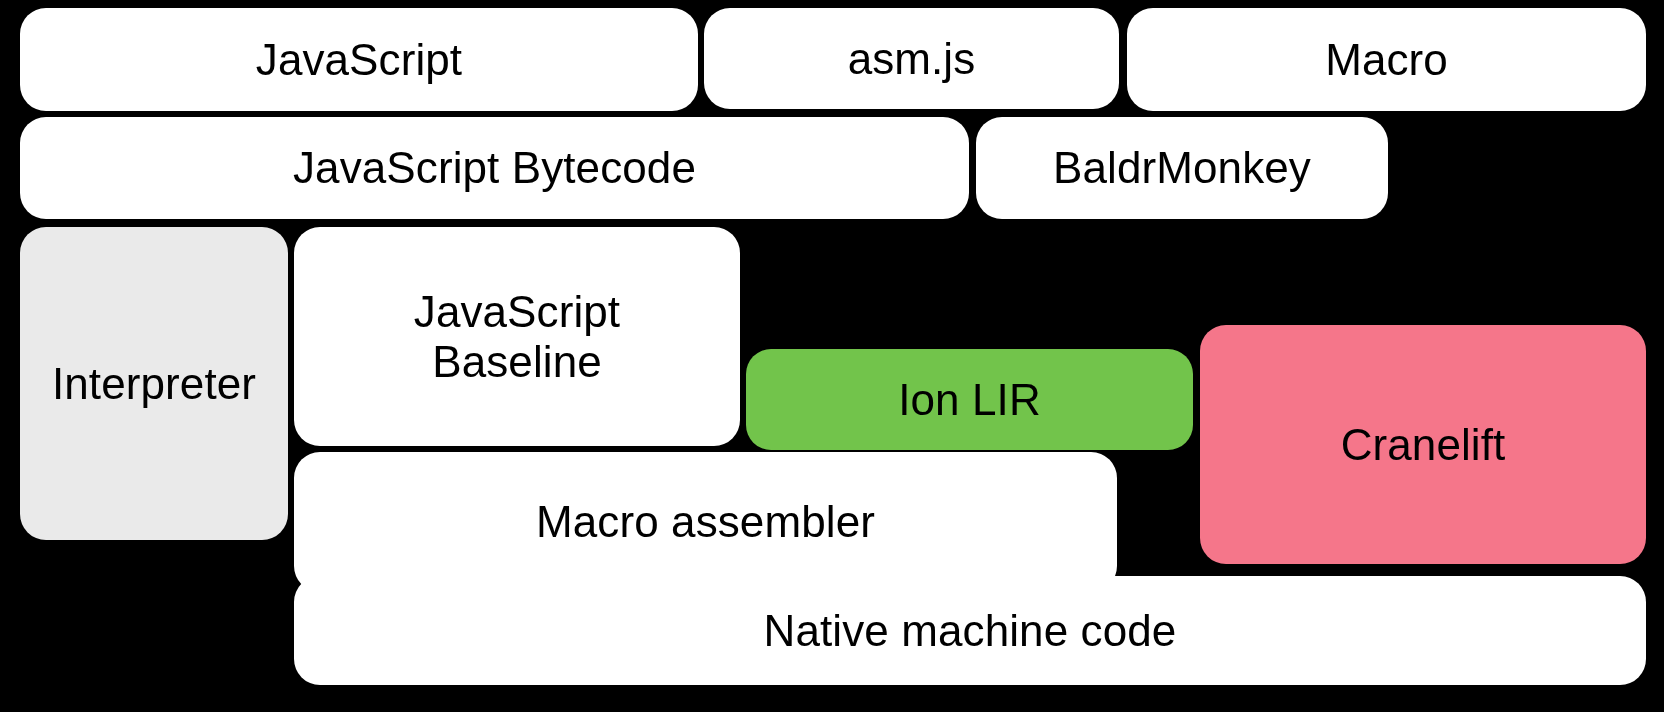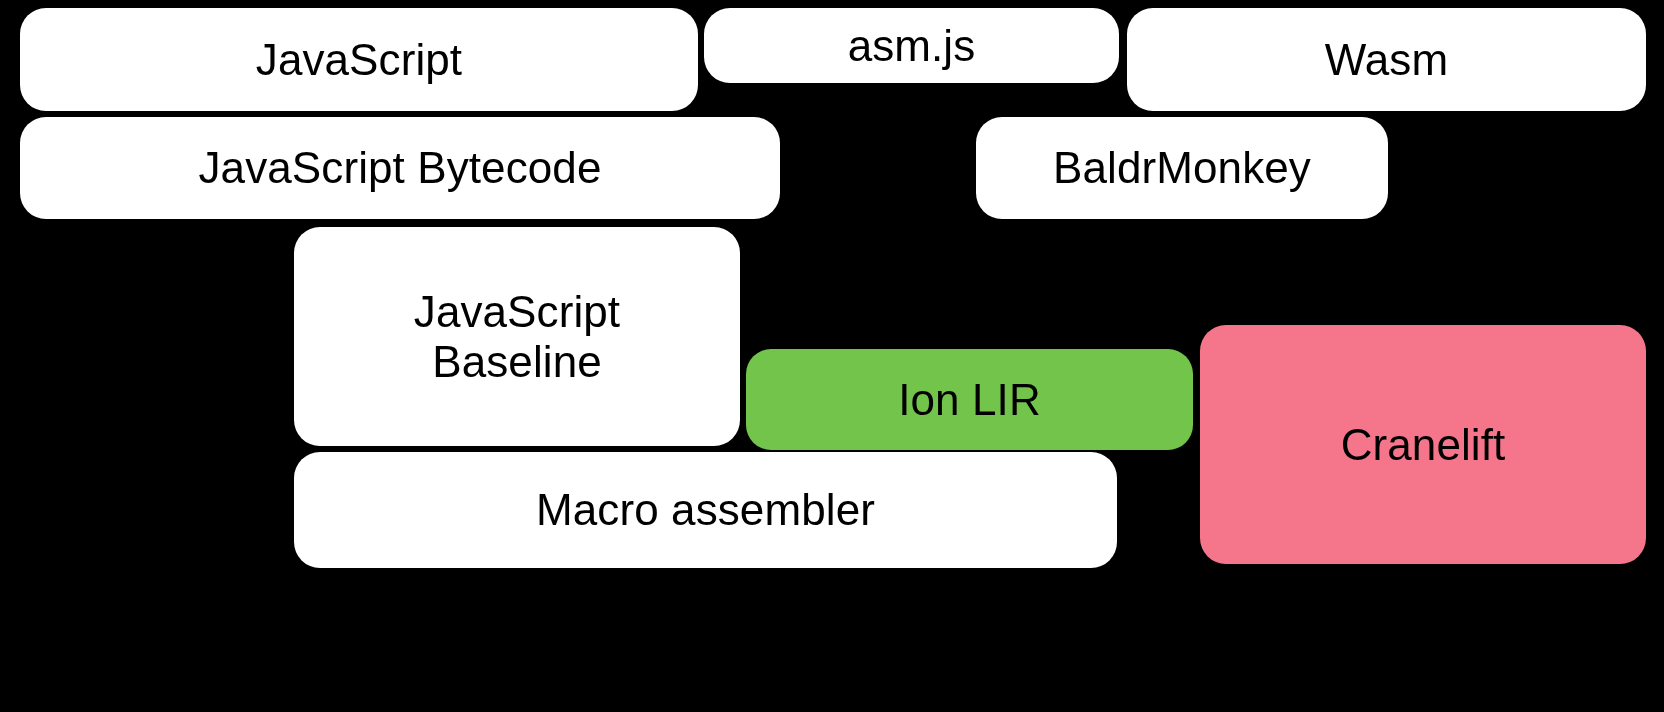--- a/index.html
+++ b/index.html
@@ -32,58 +32,60 @@
     padding: 10px 10px;
     user-select: none;
   }
   .fill-white { background: #FFFFFF; }
   .fill-gray  { background: #EAEAEA; }
   .fill-green { background: #72C44B; }
   .fill-pink  { background: #F5768A; }
 
   
   #n-javascript      { left: 20px;   top: 8px;   width: 678px;  height: 103px; }
-  #n-asmjs           { left: 704px;  top: 8px;   width: 415px;  height: 75px; }
+  #n-asmjs           { left: 704px;  top: 8px;   width: 415px;  height: 101px; }
   #n-wasm            { left: 1127px; top: 8px;   width: 519px;  height: 103px; }
 
   
-  #n-js-bytecode     { left: 20px;   top: 117px; width: 760px;  height: 102px; }
+  #n-js-bytecode     { left: 20px;   top: 117px; width: 949px;  height: 102px; }
   #n-baldrmonkey     { left: 976px;  top: 117px; width: 412px;  height: 102px; }
 
   
   #n-interpreter     { left: 20px;   top: 227px; width: 268px;  height: 313px; }
   #n-js-baseline     { left: 294px;  top: 227px; width: 446px;  height: 219px; }
   #n-ion-mir         { left: 746px;  top: 227px; width: 447px;  height: 117px; }
   #n-ion-lir         { left: 746px;  top: 349px; width: 447px;  height: 101px; border-radius: 25px; }
   #n-cranelift       { left: 1200px; top: 325px; width: 446px;  height: 239px; }
-  #n-macro-assembler { left: 294px;  top: 452px; width: 823px;  height: 116px; }
+  #n-macro-assembler { left: 294px;  top: 452px; width: 823px;  height: 140px; }
 
   
   #n-native-code     { left: 294px;  top: 576px; width: 1352px; height: 109px; }
 </style>
 </head>
 <body>
 
 <div id="diagram">
 
   <div class="node fill-white" id="n-javascript">JavaScript</div>
 
   <div class="node fill-white" id="n-asmjs">asm.js</div>
 
-  <div class="node fill-white" id="n-wasm">Wasm</div>
+  <div class="node fill-white" id="n-wasm">Macro</div>
 
   <div class="node fill-white" id="n-js-bytecode">JavaScript Bytecode</div>
 
   <div class="node fill-white" id="n-baldrmonkey">BaldrMonkey</div>
 
+  <div class="node fill-gray" id="n-interpreter">Interpreter</div>
 
   <div class="node fill-white" id="n-js-baseline">JavaScript
 Baseline</div>
 
 
   <div class="node fill-green" id="n-ion-lir">Ion LIR</div>
 
   <div class="node fill-pink" id="n-cranelift">Cranelift</div>
 
   <div class="node fill-white" id="n-macro-assembler">Macro assembler</div>
 
+  <div class="node fill-white" id="n-native-code">Native machine code</div>
 
 </div>
 
 </body></html>

